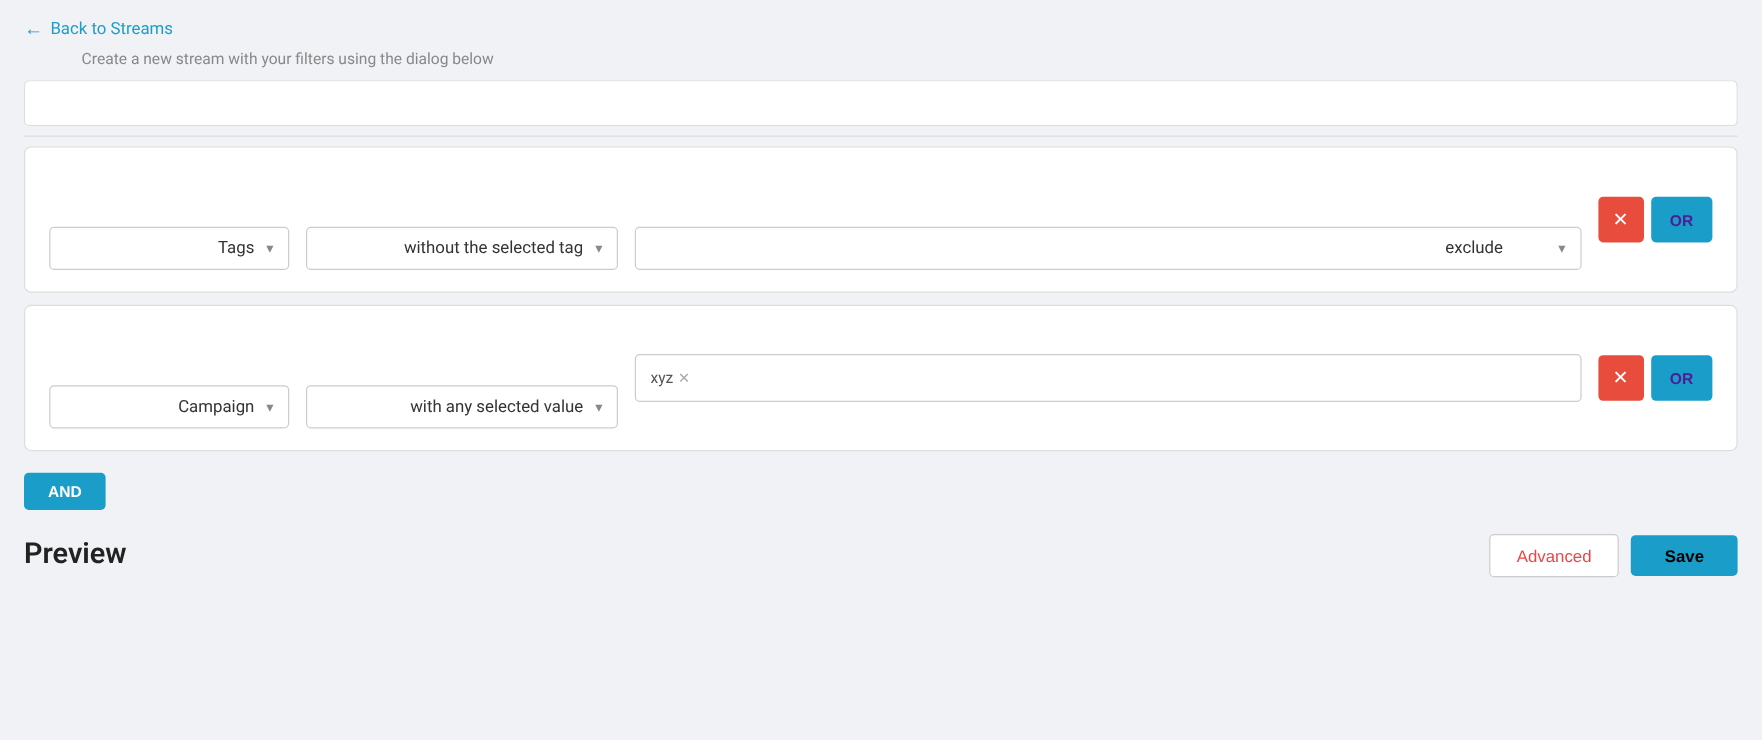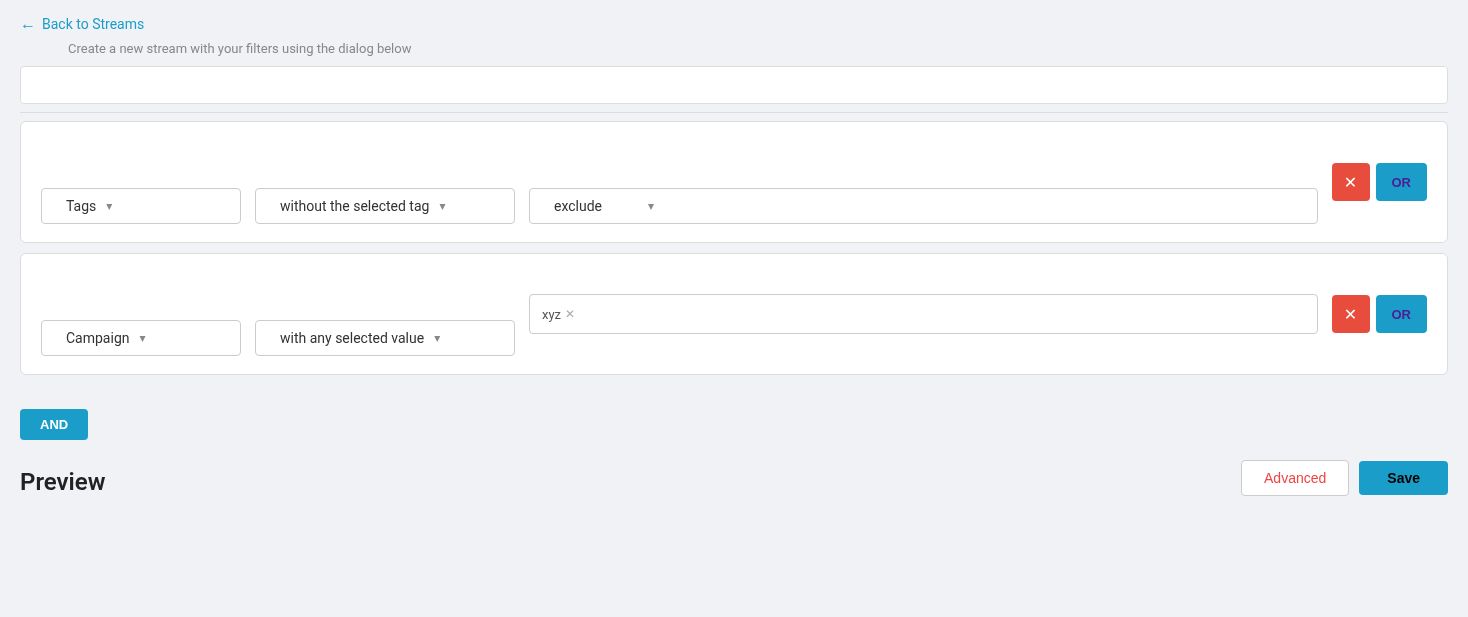--- a/index.html
+++ b/index.html
@@ -66,24 +66,24 @@
       border-radius: 6px;
       padding: 18px 20px;
       margin-bottom: 10px;
       display: flex;
       align-items: center;
       gap: 14px;
     }
     .filter-select {
       display: flex;
       align-items: center;
-      justify-content: flex-start;
+      justify-content: flex-end;
       border: 1px solid #ccc;
       border-radius: 4px;
-      padding: 9px 24px;
+      padding: 9px 12px;
       background: #fff;
       cursor: pointer;
       font-size: 14px;
       color: #333;
       min-width: 200px;
       margin-top: 48px;
     }
     .filter-select .chevron {
       color: #888;
       font-size: 12px;
@@ -144,21 +144,21 @@
     }
     .btn-and {
       background: #1a9ec9;
       border: none;
       color: #fff;
       border-radius: 4px;
       padding: 8px 20px;
       font-size: 13px;
       font-weight: 600;
       cursor: pointer;
-      margin-top: 24px;
+      margin-top: 8px;
       margin-bottom: 16px;
     }
     .actions-row {
       display: flex;
       justify-content: flex-end;
       align-items: center;
       gap: 10px;
       margin-top: 4px;
     }
     .btn-advanced {
@@ -249,20 +249,20 @@
     <div class="filter-actions">
       <button class="btn-remove">✕</button>
       <button class="btn-or">OR</button>
     </div>
   </div>
 
   <div>
     <button class="btn-and">AND</button>
   </div>
 
-  <div style="display:flex; justify-content:space-between; align-items:flex-end;">
+  <div style="display:flex; justify-content:space-between; align-items:center;">
     <div class="preview-title">Preview</div>
     <div class="actions-row">
       <button class="btn-advanced">Advanced</button>
       <button class="btn-save">Save</button>
     </div>
   </div>
 </div>
 
 </body></html>

